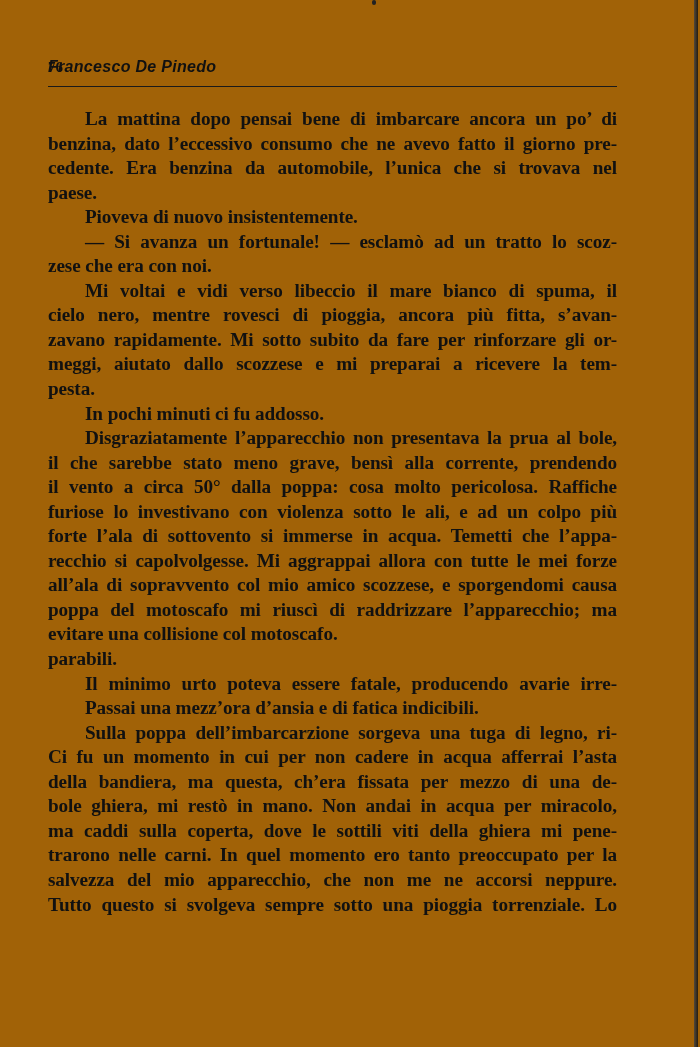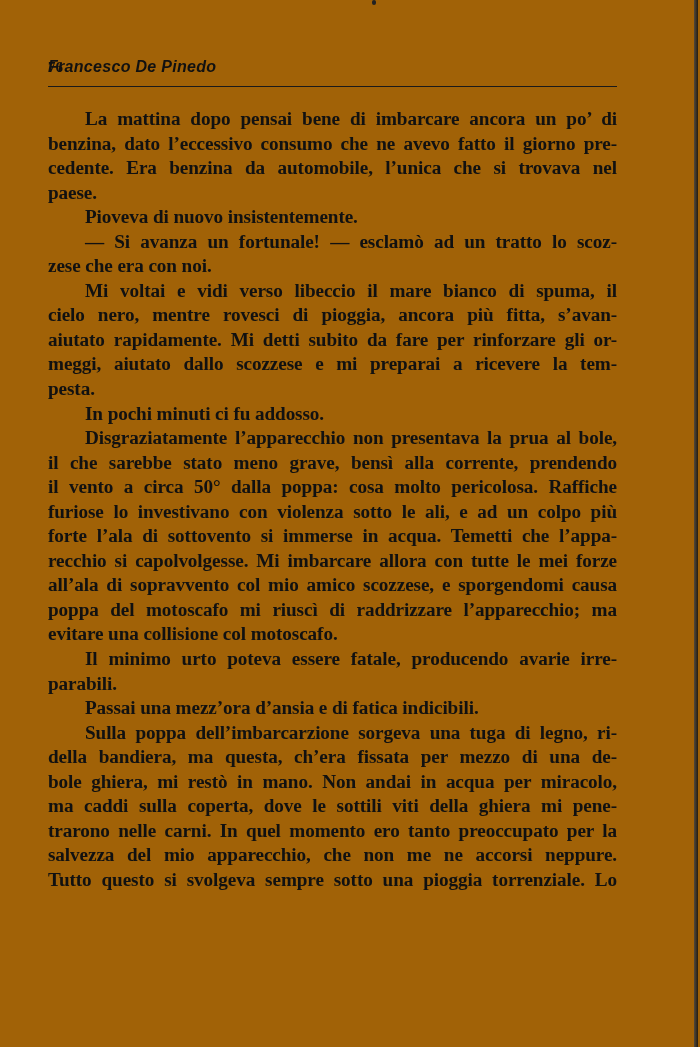--- a/index.html
+++ b/index.html
@@ -53,37 +53,38 @@
   <div class="body-text" id="body-text">
       <span class="line indent">La mattina dopo pensai bene di imbarcare ancora un po’ di</span>
       <span class="line">benzina, dato l’eccessivo consumo che ne avevo fatto il giorno pre-</span>
       <span class="line">cedente. Era benzina da automobile, l’unica che si trovava nel</span>
       <span class="line last">paese.</span>
       <span class="line indent last">Pioveva di nuovo insistentemente.</span>
       <span class="line indent">— Si avanza un fortunale! — esclamò ad un tratto lo scoz-</span>
       <span class="line last">zese che era con noi.</span>
       <span class="line indent">Mi voltai e vidi verso libeccio il mare bianco di spuma, il</span>
       <span class="line">cielo nero, mentre rovesci di pioggia, ancora più fitta, s’avan-</span>
-      <span class="line">aiutato rapidamente. Mi detti subito da fare per rinforzare gli or-</span>
+      <span class="line">zavano rapidamente. Mi sotto subito da fare per rinforzare gli or-</span>
       <span class="line">meggi, aiutato dallo scozzese e mi preparai a ricevere la tem-</span>
       <span class="line last">pesta.</span>
       <span class="line indent last">In pochi minuti ci fu addosso.</span>
       <span class="line indent">Disgraziatamente l’apparecchio non presentava la prua al bole,</span>
       <span class="line">il che sarebbe stato meno grave, bensì alla corrente, prendendo</span>
       <span class="line">il vento a circa 50° dalla poppa: cosa molto pericolosa. Raffiche</span>
       <span class="line">furiose lo investivano con violenza sotto le ali, e ad un colpo più</span>
       <span class="line">forte l’ala di sottovento si immerse in acqua. Temetti che l’appa-</span>
-      <span class="line">recchio si capolvolgesse. Mi imbarcare allora con tutte le mei forze</span>
+      <span class="line">recchio si capolvolgesse. Mi aggrappai allora con tutte le mei forze</span>
       <span class="line">all’ala di sopravvento col mio amico scozzese, e sporgendomi causa</span>
       <span class="line">poppa del motoscafo mi riuscì di raddrizzare l’apparecchio; ma</span>
       <span class="line last">evitare una collisione col motoscafo.</span>
+      <span class="line last">parabili.</span>
       <span class="line indent">Il minimo urto poteva essere fatale, producendo avarie irre-</span>
-      <span class="line last">parabili.</span>
       <span class="line indent last">Passai una mezz’ora d’ansia e di fatica indicibili.</span>
       <span class="line indent">Sulla poppa dell’imbarcarzione sorgeva una tuga di legno, ri-</span>
+      <span class="line">Ci fu un momento in cui per non cadere in acqua afferrai l’asta</span>
       <span class="line">della bandiera, ma questa, ch’era fissata per mezzo di una de-</span>
       <span class="line">bole ghiera, mi restò in mano. Non andai in acqua per miracolo,</span>
       <span class="line">ma caddi sulla coperta, dove le sottili viti della ghiera mi pene-</span>
       <span class="line">trarono nelle carni. In quel momento ero tanto preoccupato per la</span>
       <span class="line">salvezza del mio apparecchio, che non me ne accorsi neppure.</span>
       <span class="line">Tutto questo si svolgeva sempre sotto una pioggia torrenziale. Lo</span>
     </div>
 </div>
 
 </body></html>

